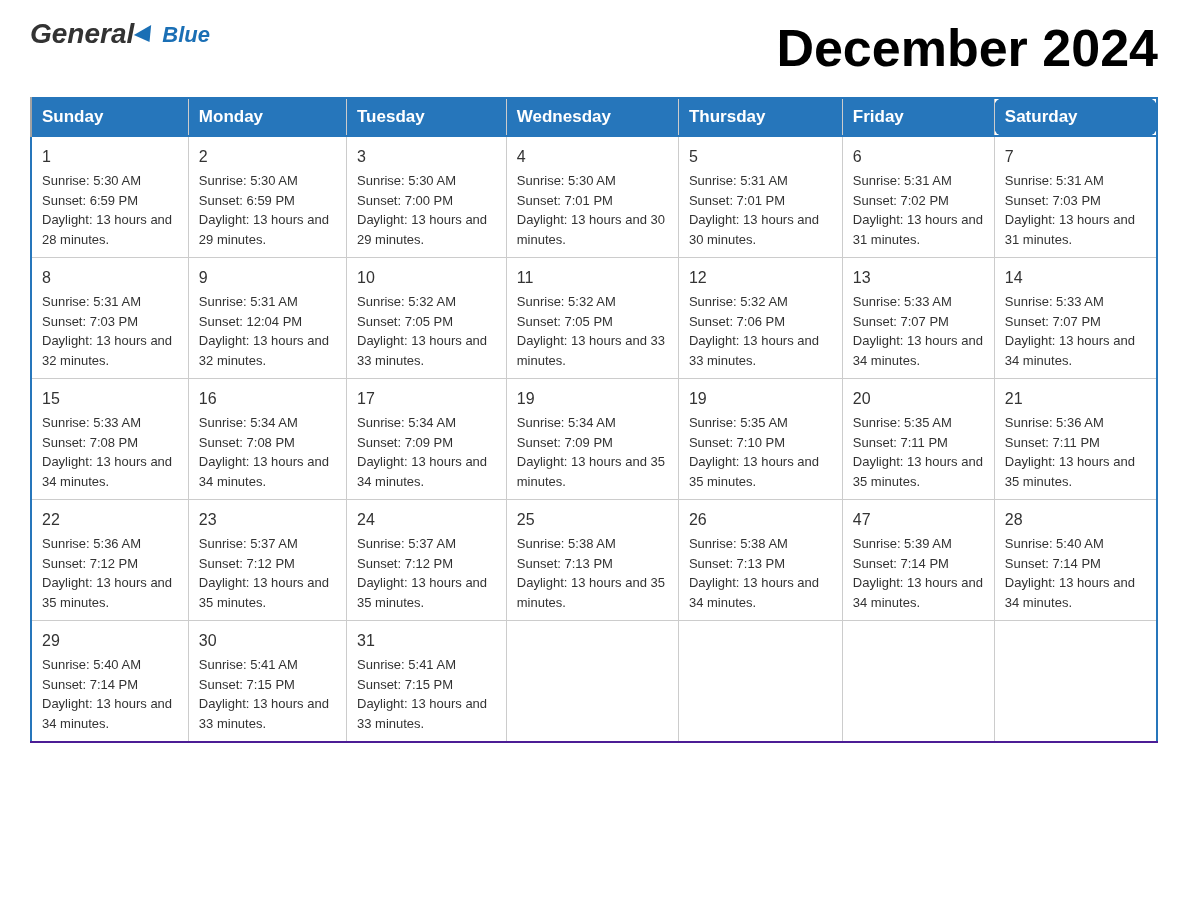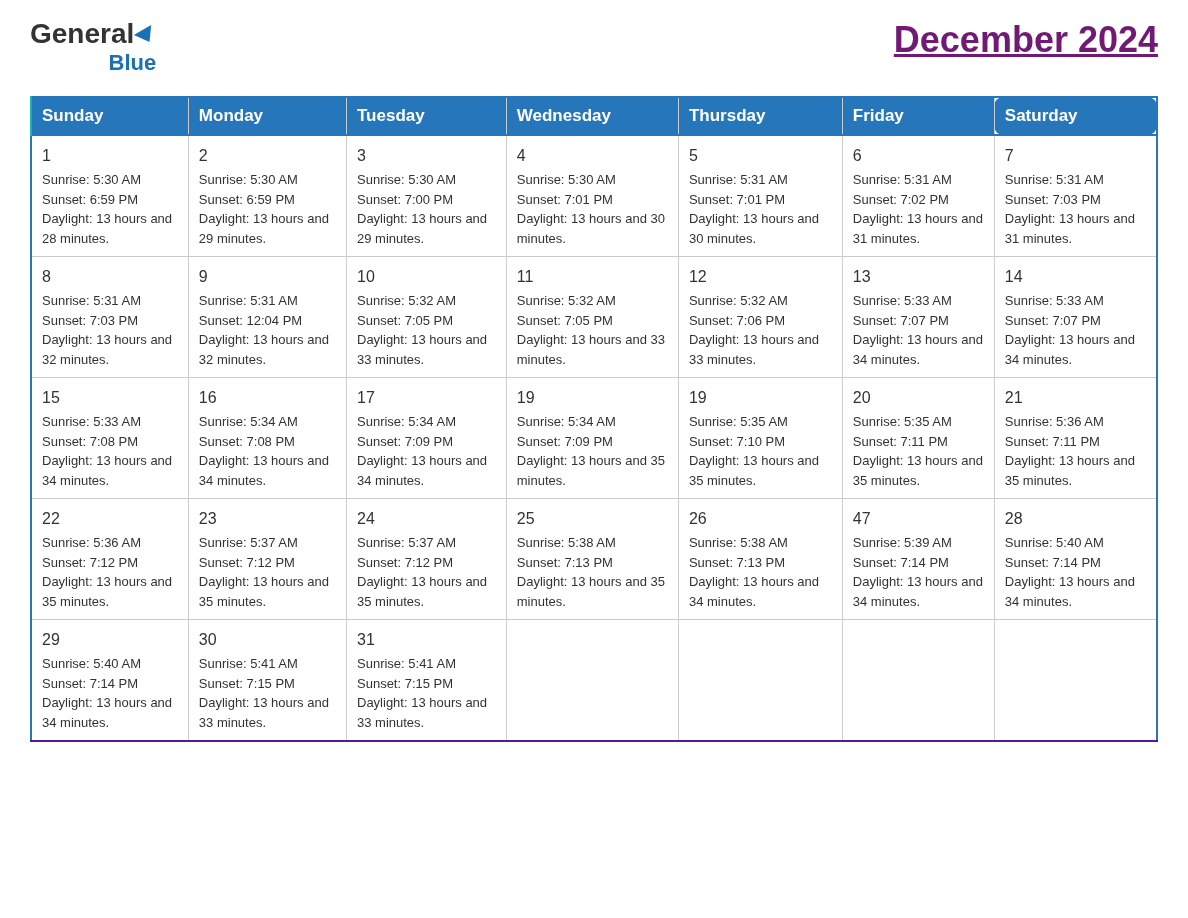--- a/index.html
+++ b/index.html
@@ -11,22 +11,22 @@
       min-height: 918px;
     }
     .header {
       display: flex;
       justify-content: space-between;
       align-items: flex-start;
       margin-bottom: 20px;
     }
     .logo {
       display: flex;
-      flex-direction: column;
       align-items: flex-end;
+      font-style: italic;
     }
     .logo-text {
       font-size: 28px;
       font-weight: bold;
       color: #333;
       line-height: 1;
     }
     .logo-text span {
       color: #1a6fb5;
     }
@@ -39,31 +39,30 @@
       border-top: 14px solid #1a6fb5;
       margin-left: 2px;
       vertical-align: middle;
       transform: rotate(-30deg);
     }
     .logo-blue {
       font-size: 22px;
       font-weight: bold;
       color: #1a6fb5;
       margin-top: 2px;
-      margin-left: 17px;
+      margin-left: 6px;
     }
     .title-block {
       text-align: right;
     }
     .month-title {
-      font-size: 36px;
+      font-size: 52px;
       font-weight: bold;
-      color: #701a75;
+      color: #000000;
       line-height: 1.1;
-      text-decoration: underline;
     }
     .location {
       font-size: 22px;
       color: #444;
       margin-top: 4px;
     }
     table {
       width: 100%;
       border-collapse: collapse;
       margin-top: 10px;
@@ -95,21 +94,21 @@
     tbody tr:last-child td {
       border-bottom: 2px solid #4c1d95;
     }
     tbody tr td:first-child {
       border-left: 2px solid #2676bb;
     }
     tbody tr td:last-child {
       border-right: 2px solid #2676bb;
     }
     thead tr th:first-child {
-      border-left: 2px solid #14b8a6;
+      border-left: 2px solid #a3a3a3;
     }
     thead tr th:last-child {
       border-right: 2px solid #2676bb;
       border-radius: 9px;
     }
     thead tr {
       border-top: 2px solid #2676bb;
     }
     .row-divider {
       border-top: 2px solid #2676bb !important;

